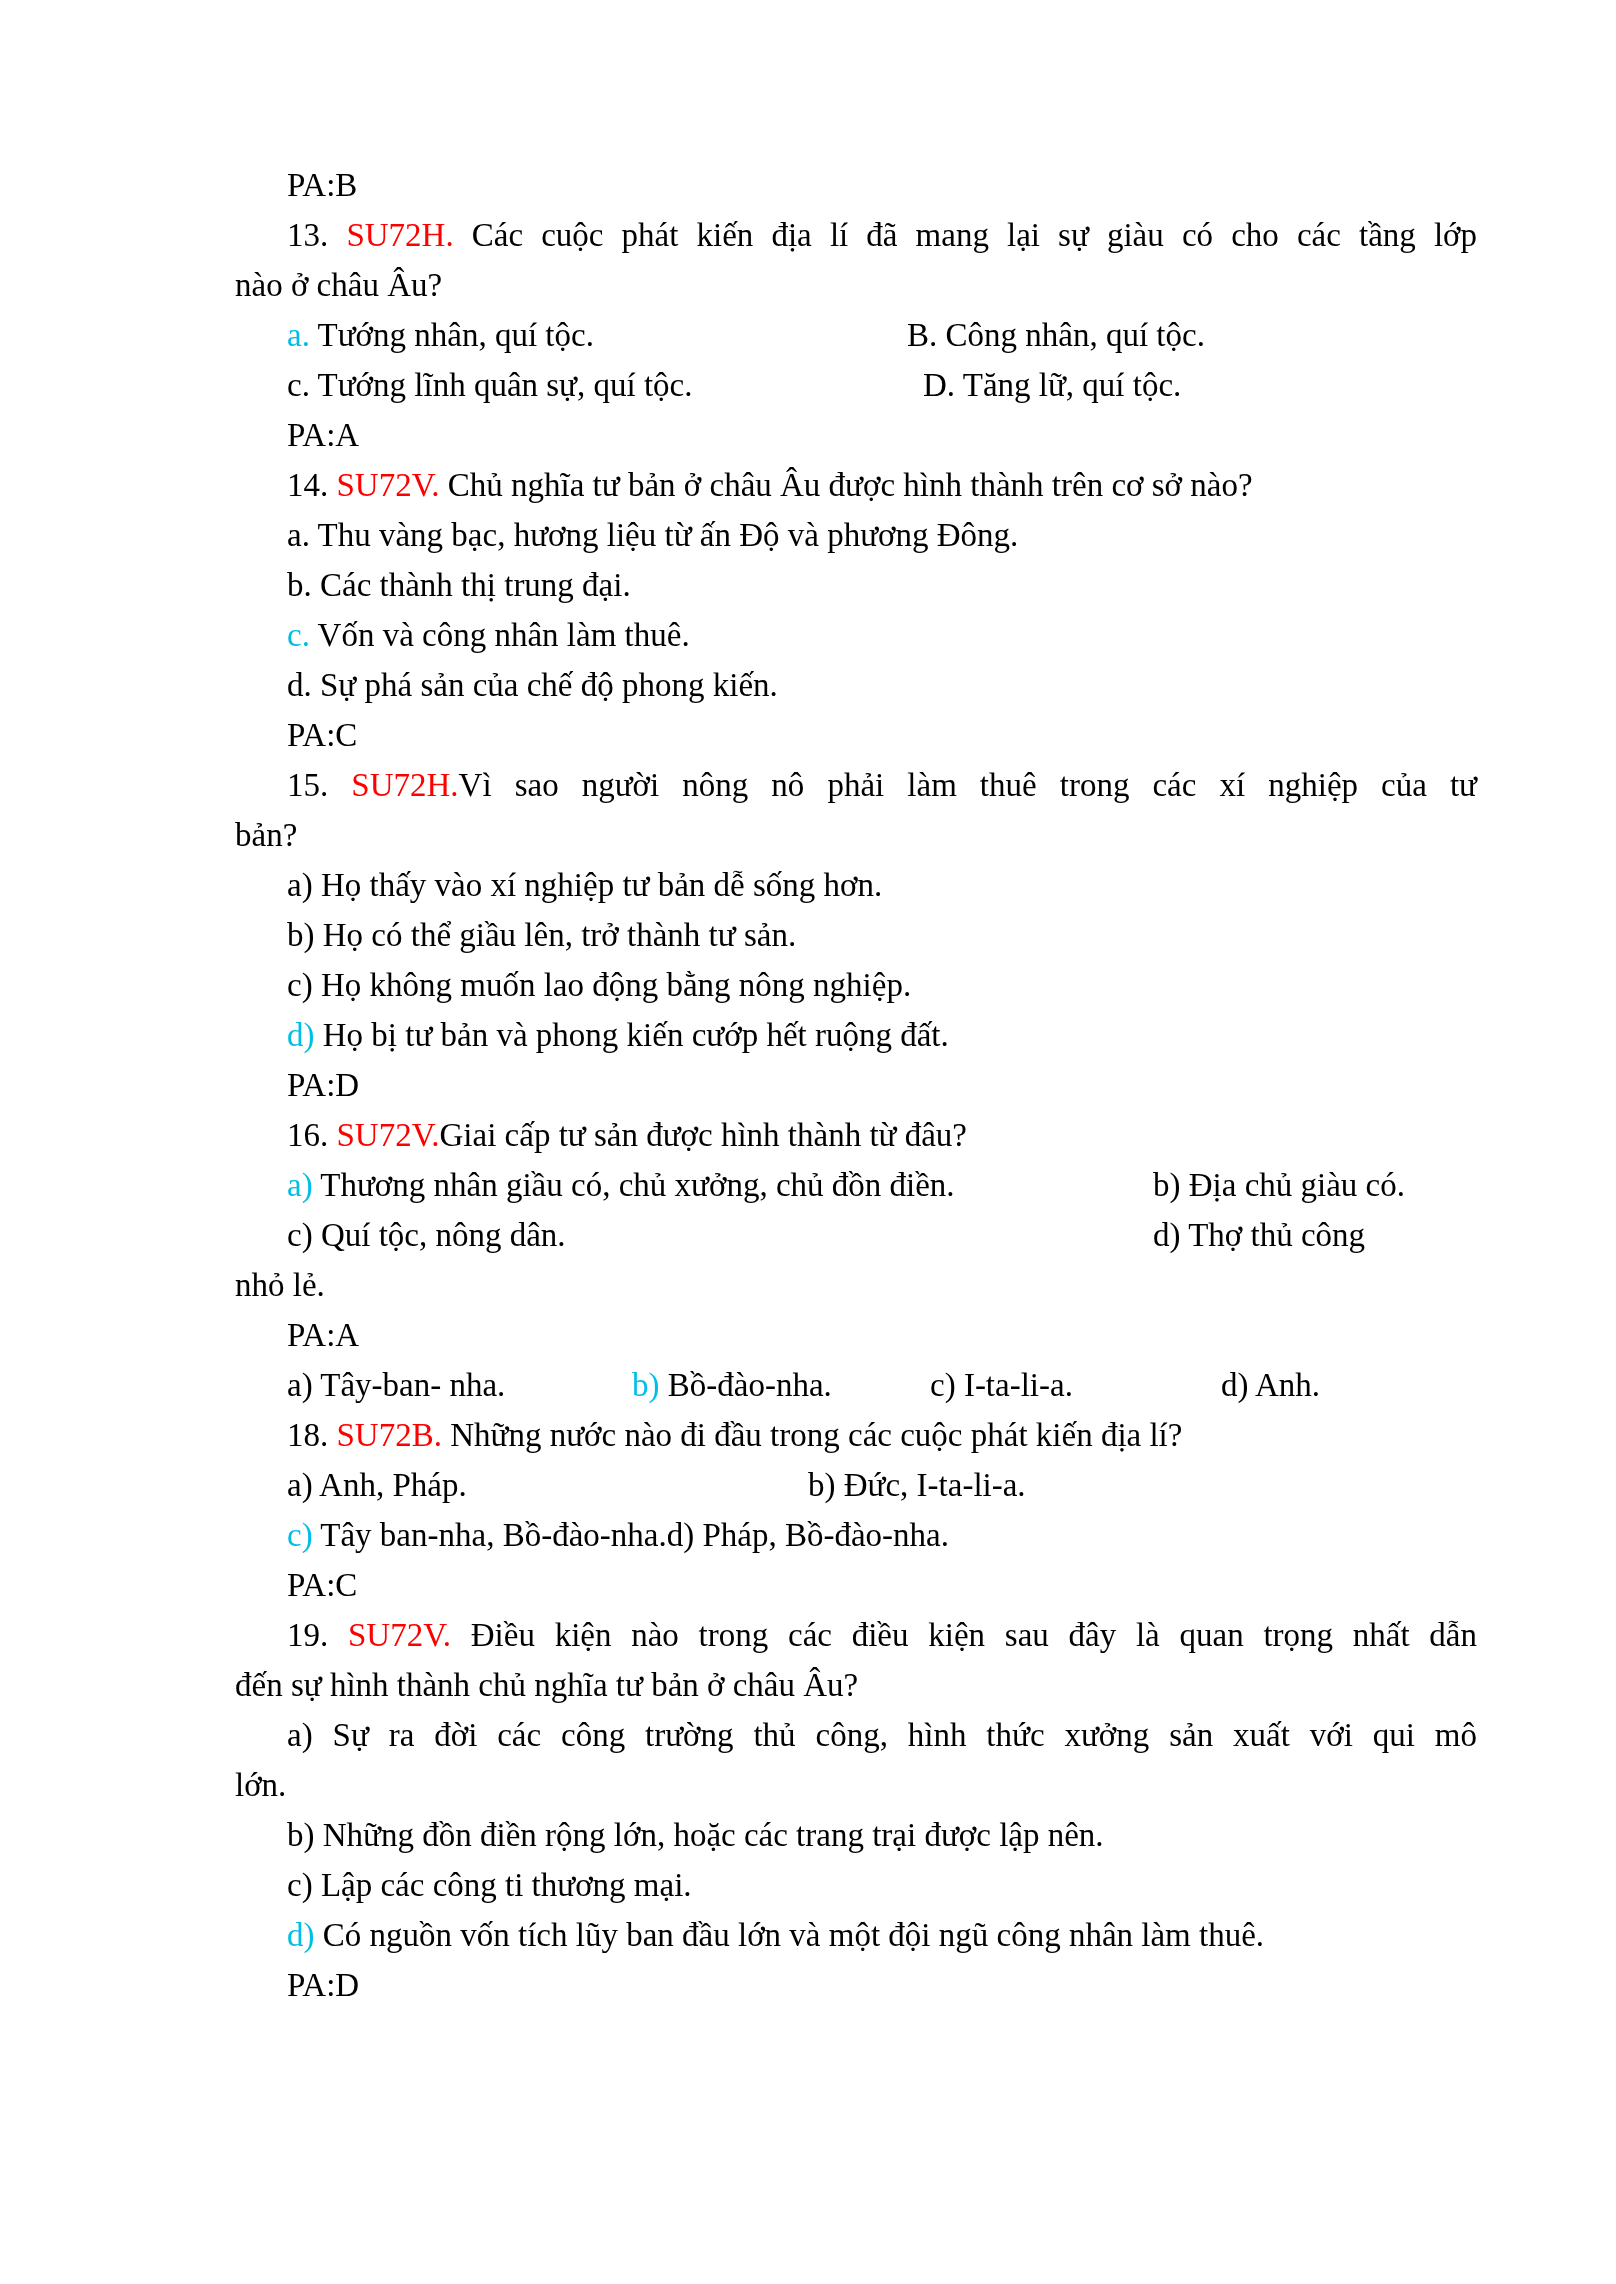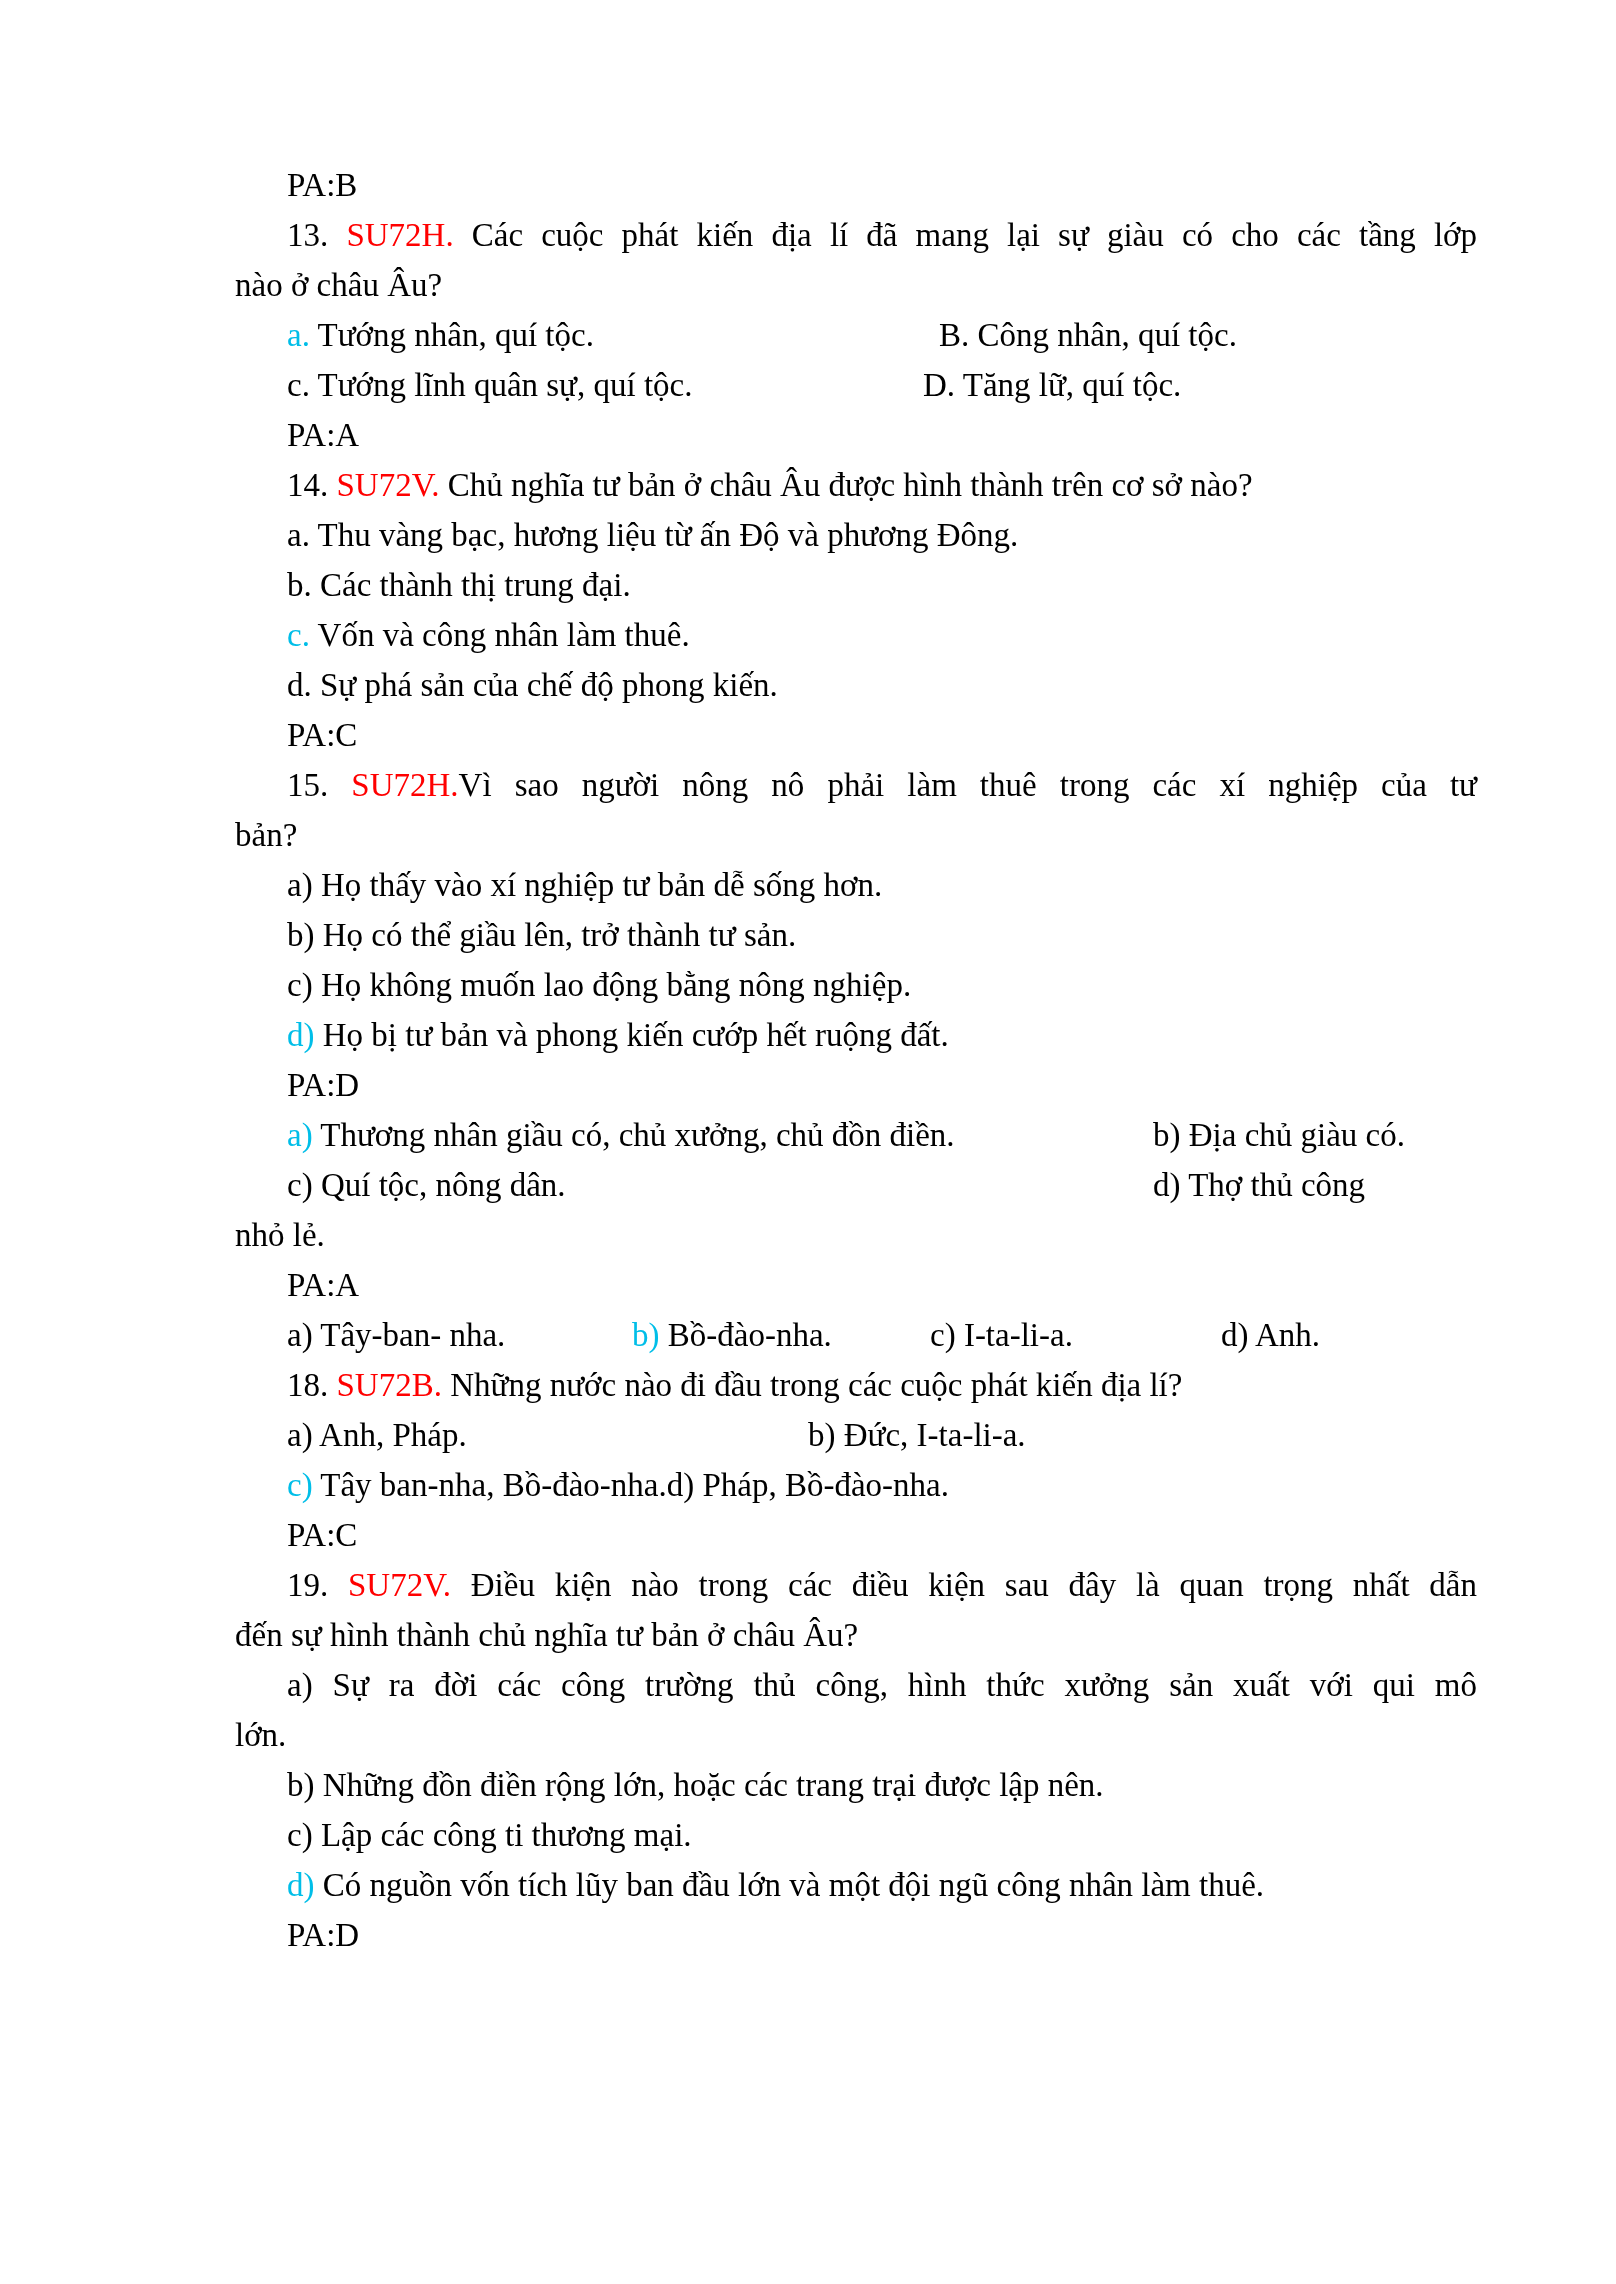--- a/index.html
+++ b/index.html
@@ -43,36 +43,37 @@
   }
 </style>
 </head>
 <body>
 
 <div class="page">
   <div class="content">
       <div class="line pad1"><span>PA:B</span></div>
       <div class="line pad1 j"><span>13. </span><span style="color: rgb(255, 0, 0);">SU72H.</span><span> Các cuộc phát kiến địa lí đã mang lại sự giàu có cho các tầng lớp</span></div>
       <div class="line"><span>nào ở châu Âu?</span></div>
-      <div class="line pad1"><span style="color: rgb(0, 190, 232);">a.</span><span> Tướng nhân, quí tộc.</span><span class="abs" style="left: 704px;">B. Công nhân, quí tộc.</span></div>
+      <div class="line pad1"><span style="color: rgb(0, 190, 232);">a.</span><span> Tướng nhân, quí tộc.</span><span class="abs" style="left: 672px;">B. Công nhân, quí tộc.</span></div>
       <div class="line pad1"><span>c. Tướng lĩnh quân sự, quí tộc.</span><span class="abs" style="left: 688px; font-family: Liberation Serif, serif;">D. Tăng lữ, quí tộc.</span></div>
       <div class="line pad1"><span>PA:A</span></div>
       <div class="line pad1"><span>14. </span><span style="color: rgb(255, 0, 0);">SU72V.</span><span> Chủ nghĩa tư bản ở châu Âu được hình thành trên cơ sở nào?</span></div>
       <div class="line pad1"><span>a. Thu vàng bạc, hương liệu từ ấn Độ và phương Đông.</span></div>
       <div class="line pad1"><span>b. Các thành thị trung đại.</span></div>
       <div class="line pad1"><span style="color: rgb(0, 190, 232);">c.</span><span> Vốn và công nhân làm thuê.</span></div>
       <div class="line pad1"><span>d. Sự phá sản của chế độ phong kiến.</span></div>
       <div class="line pad1"><span>PA:C</span></div>
       <div class="line pad1 j"><span>15. </span><span style="color: rgb(255, 0, 0);">SU72H.</span><span>Vì sao người nông nô phải làm thuê trong các xí nghiệp của tư</span></div>
       <div class="line"><span>bản?</span></div>
       <div class="line pad1"><span>a) Họ thấy vào xí nghiệp tư bản dễ sống hơn.</span></div>
       <div class="line pad1"><span>b) Họ có thể giầu lên, trở thành tư sản.</span></div>
       <div class="line pad1"><span>c) Họ không muốn lao động bằng nông nghiệp.</span></div>
       <div class="line pad1"><span style="color: rgb(0, 190, 232);">d)</span><span> Họ bị tư bản và phong kiến cướp hết ruộng đất.</span></div>
       <div class="line pad1"><span>PA:D</span></div>
+      <div class="line pad1"><span>16. </span><span style="color: rgb(255, 0, 0);">SU72V.</span><span>Giai cấp tư sản được hình thành từ đâu?</span></div>
       <div class="line pad1"><span style="color: rgb(0, 190, 232);">a)</span><span> Thương nhân giầu có, chủ xưởng, chủ đồn điền.</span><span class="abs" style="left: 918px;">b) Địa chủ giàu có.</span></div>
       <div class="line pad1"><span>c) Quí tộc, nông dân.</span><span class="abs" style="left: 918px; font-family: Liberation Serif, serif;">d) Thợ thủ công</span></div>
       <div class="line"><span>nhỏ lẻ.</span></div>
       <div class="line pad1"><span>PA:A</span></div>
       <div class="line pad1"><span>a) Tây-ban- nha.</span><span class="abs" style="left: 397px;"><span style="color: rgb(0, 190, 232);">b)</span><span> Bồ-đào-nha.</span></span><span class="abs" style="left: 671px; margin-left: 24px;">c) I-ta-li-a.</span><span class="abs" style="left: 986px;">d) Anh.</span></div>
       <div class="line pad1"><span>18. </span><span style="color: rgb(255, 0, 0);">SU72B.</span><span> Những nước nào đi đầu trong các cuộc phát kiến địa lí?</span></div>
       <div class="line pad1"><span>a) Anh, Pháp.</span><span class="abs" style="left: 573px;">b) Đức, I-ta-li-a.</span></div>
       <div class="line pad1"><span style="color: rgb(0, 190, 232);">c)</span><span> Tây ban-nha, Bồ-đào-nha.d) Pháp, Bồ-đào-nha.</span></div>
       <div class="line pad1"><span>PA:C</span></div>
       <div class="line pad1 j"><span>19. </span><span style="color: rgb(255, 0, 0);">SU72V.</span><span> Điều kiện nào trong các điều kiện sau đây là quan trọng nhất dẫn</span></div>

